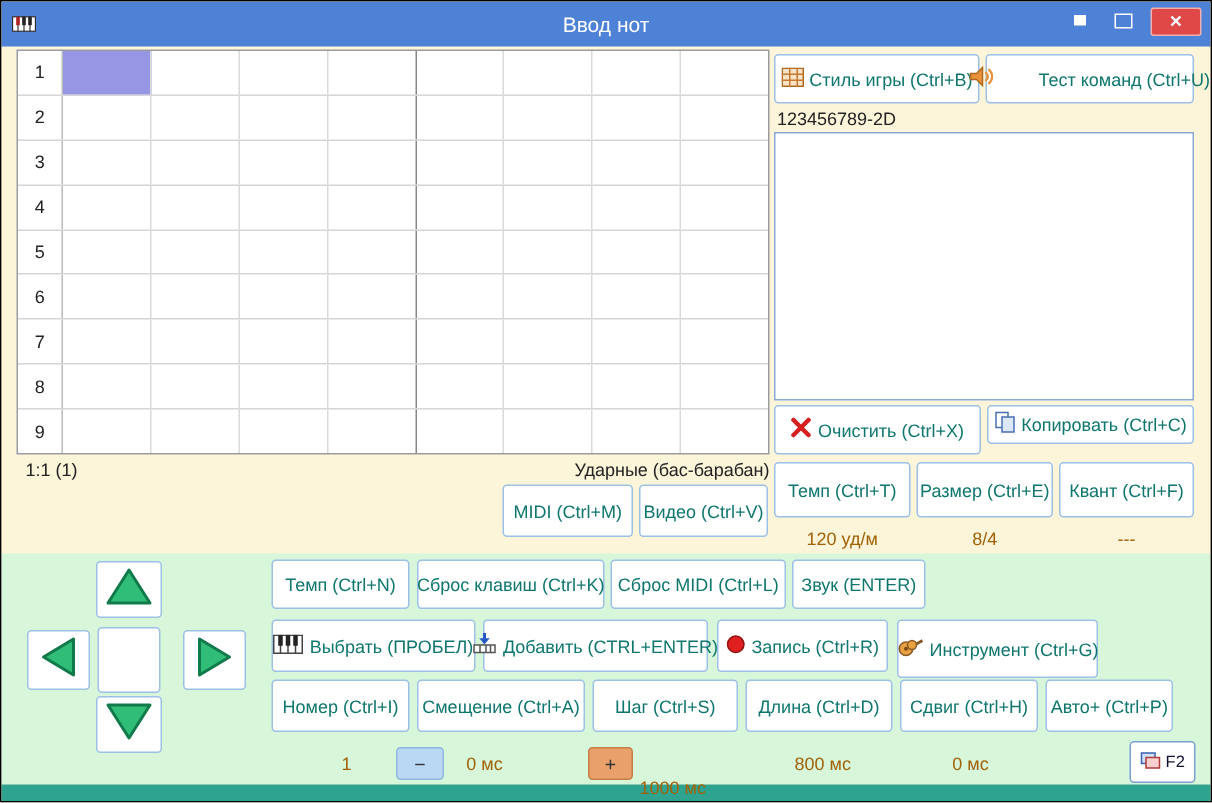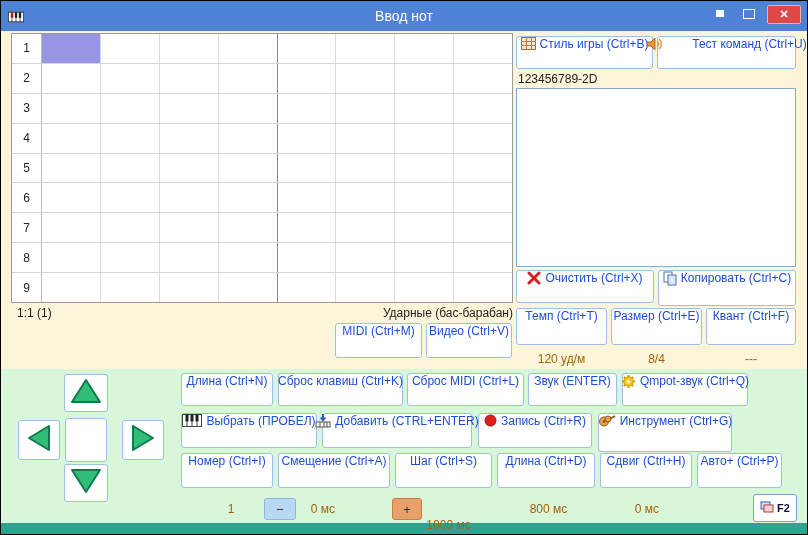--- a/index.html
+++ b/index.html
@@ -40,22 +40,22 @@
     width:30px; border-right:1px solid #bcbcbc; display:flex; align-items:center;
     justify-content:center; font-size:12px; color:#222;
   }
   .grid-cell { flex:1; border-right:1px solid #dadada; }
   .grid-cell:last-child { border-right:none; }
   .grid-row > .grid-cell:nth-child(5) { border-right:1px solid #888; }
   .grid-cell.selected { background:#9696e4; }
 
   .btn {
     position:absolute; background:#fff; border:1px solid #9cc0e6; border-radius:3px;
-    display:flex; align-items:flex-start; justify-content:center; gap:4px;
-    font-size:12px; color:#1d4ed8; cursor:default; padding:0 4px; white-space:nowrap;
+    display:flex; align-items:center; justify-content:center; gap:4px;
+    font-size:12px; color:#0f766e; cursor:default; padding:0 4px; white-space:nowrap;
   }
   .lbl { position:absolute; font-size:12px; color:#222; }
   .val { position:absolute; font-size:12px; color:#a16207; text-align:center; }
 
   .textbox {
     position:absolute; left:515px; top:87px; width:280px; height:179px;
     background:#fff; border:1px solid #89a9d6;
   }
 
   .arrow-btn {
@@ -71,21 +71,21 @@
     position:absolute; border-radius:3px; display:flex; align-items:center;
     justify-content:center; font-size:13px; color:#333; cursor:default;
   }
   .minus-btn { left:263px; top:497px; width:32px; height:22px; background:#b9d8f3; border:1px solid #8fb6de; }
   .plus-btn  { left:391px; top:497px; width:30px; height:22px; background:#e9a06b; border:1px solid #c87f45; }
 
   .f2-badge {
     position:absolute; left:752px; top:493px; width:44px; height:28px;
     background:#fff; border:1px solid #7aa0d4; border-radius:3px;
     display:flex; align-items:center; justify-content:center; gap:3px;
-    font-size:11px; color:#113;font-weight:bold;
+    font-size:11px; color:#113;
   }
 </style>
 </head>
 <body>
 
 <div class="window">
 
   <div class="bg-top"></div>
   <div class="bg-bottom"></div>
   <div class="bg-strip"></div>
@@ -249,21 +249,21 @@
   <div class="textbox"></div>
 
   <div class="btn" style="left:515px; top:269px; width:138px; height:33px;">
     <span>
       <svg width="14" height="14" viewBox="0 0 14 14">
         <path d="M2 2 L12 12 M12 2 L2 12" stroke="#d42020" stroke-width="3" stroke-linecap="round"></path>
       </svg>
     </span>
     <span>Очистить (Ctrl+X)</span>
   </div>
-  <div class="btn" style="left:657px; top:269px; width:138px; height:36px;">
+  <div class="btn" style="left:657px; top:269px; width:138px; height:26px;">
     <span>
       <svg width="14" height="15" viewBox="0 0 14 15">
         <rect x="1" y="1" width="8" height="10" fill="#fff" stroke="#4a6fb5"></rect>
         <rect x="5" y="4" width="8" height="10" fill="#dce8f8" stroke="#4a6fb5"></rect>
       </svg>
     </span>
     <span>Копировать (Ctrl+C)</span>
   </div>
 
   <div class="btn" style="left:515px; top:307px; width:91px; height:37px;">Темп (Ctrl+T)</div>
@@ -296,39 +296,24 @@
     </span>
   </div>
   <div class="arrow-btn" style="left:63px; top:463px; width:44px; height:38px;">
     <span>
       <svg width="34" height="28" viewBox="0 0 34 28">
         <polygon points="17,25 3,3 31,3" fill="#30bd78" stroke="#117a4a" stroke-width="2" stroke-linejoin="round"></polygon>
       </svg>
     </span>
   </div>
 
-  <div class="btn" style="left:180px; top:372px; width:92px; height:33px;">Длина (Ctrl+N)</div>
+  <div class="btn" style="left:180px; top:372px; width:92px; height:33px;">Темп (Ctrl+N)</div>
   <div class="btn" style="left:277px; top:372px; width:125px; height:33px;">Сброс клавиш (Ctrl+K)</div>
   <div class="btn" style="left:406px; top:372px; width:117px; height:33px;">Сброс MIDI (Ctrl+L)</div>
   <div class="btn" style="left:527px; top:372px; width:89px; height:33px;">Звук (ENTER)</div>
-  <div class="btn" style="left:621px; top:372px; width:126px; height:33px;">
-    <span>
-      <svg width="15" height="15" viewBox="0 0 16 16">
-        <g stroke="#c8960c" stroke-width="2">
-          <line x1="8" y1="1" x2="8" y2="15"></line>
-          <line x1="1" y1="8" x2="15" y2="8"></line>
-          <line x1="3" y1="3" x2="13" y2="13"></line>
-          <line x1="13" y1="3" x2="3" y2="13"></line>
-        </g>
-        <circle cx="8" cy="8" r="5" fill="#f6c915" stroke="#c8960c"></circle>
-        <circle cx="8" cy="8" r="2" fill="#fff7d0"></circle>
-      </svg>
-    </span>
-    <span>Qmpot-звук (Ctrl+Q)</span>
-  </div>
 
   <div class="btn" style="left:180px; top:412px; width:136px; height:35px;">
     <span>
       <svg width="20" height="13" viewBox="0 0 20 13">
         <rect x="0.5" y="0.5" width="19" height="12" fill="#fff" stroke="#444"></rect>
         <line x1="5" y1="0" x2="5" y2="13" stroke="#444"></line>
         <line x1="10" y1="0" x2="10" y2="13" stroke="#444"></line>
         <line x1="15" y1="0" x2="15" y2="13" stroke="#444"></line>
         <rect x="3.5" y="0.5" width="3" height="7" fill="#222"></rect>
         <rect x="8.5" y="0.5" width="3" height="7" fill="#222"></rect>

